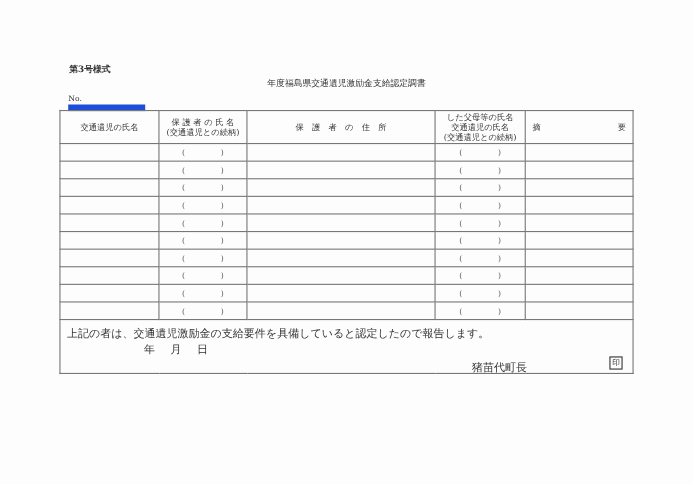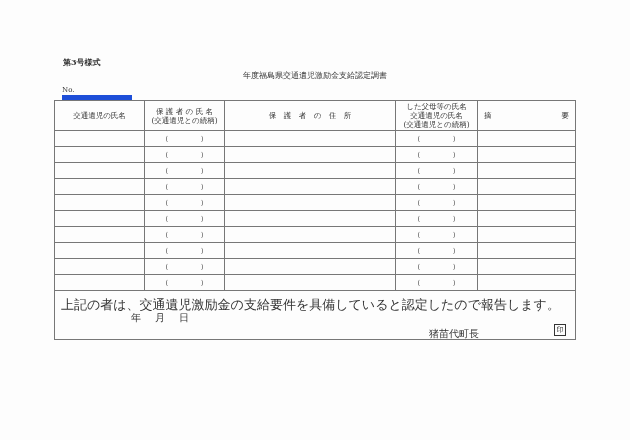--- a/index.html
+++ b/index.html
@@ -8,21 +8,21 @@
   .form-no{left:63px;top:57px;font-size:8px;font-weight:bold;}
   .title{left:0;width:630px;top:70px;text-align:center;font-size:8px;}
   .no-line{left:62px;top:86px;width:70px;border-bottom:6px solid #1d4ed8;font-size:7px;height:9px;line-height:9px;}
   table{position:absolute;left:54px;top:100px;width:521px;border-collapse:collapse;border:1.6px solid #222;font-size:7.5px;table-layout:fixed;}
   td,th{border:1px solid #777;padding:0;font-weight:normal;}
   th{height:29px;line-height:9px;}
   tr.r td{height:15px;text-align:center;font-size:7px;color:#555;}
   .paren{display:inline-flex;justify-content:space-between;width:38px;}
   .spread{display:flex;justify-content:space-between;padding:0 6px;}
   .footer td{height:48px;vertical-align:top;position:relative;border-top:1px solid #777;}
-  .stmt{position:absolute;left:6px;top:5px;font-size:13px;}
+  .stmt{position:absolute;left:6px;top:5px;font-size:10px;}
   .date{position:absolute;left:76px;top:20px;font-size:10px;word-spacing:0;}
   .date span{margin-right:14px;}
   .mayor{position:absolute;left:374px;top:36px;font-size:10px;}
   .seal{position:absolute;left:499px;top:33px;width:10px;height:10px;border:1px solid #333;font-size:7px;line-height:10px;text-align:center;}
 </style>
 </head>
 <body>
 
 <div class="abs form-no">第3号様式</div>
 <div class="abs title">年度福島県交通遺児激励金支給認定調書</div>

